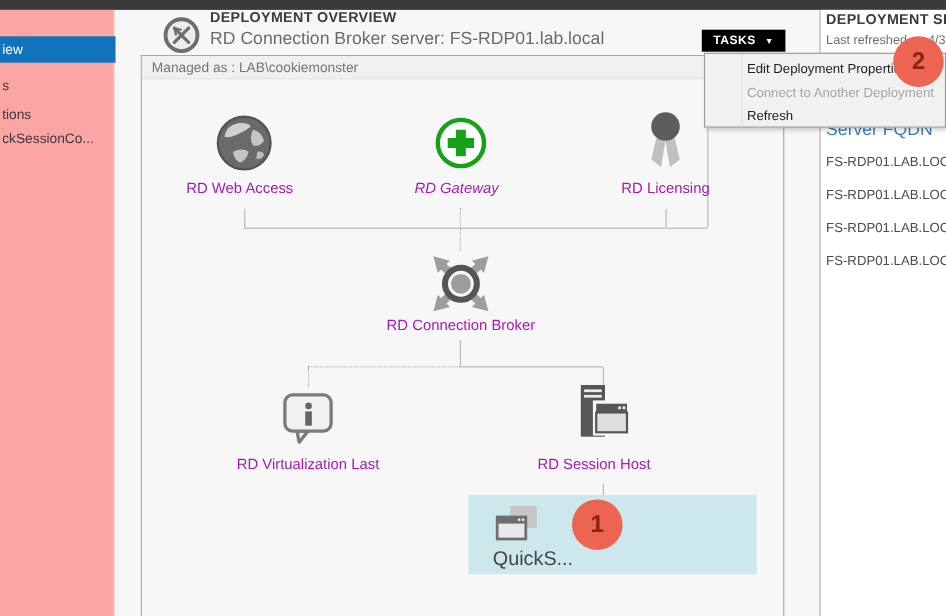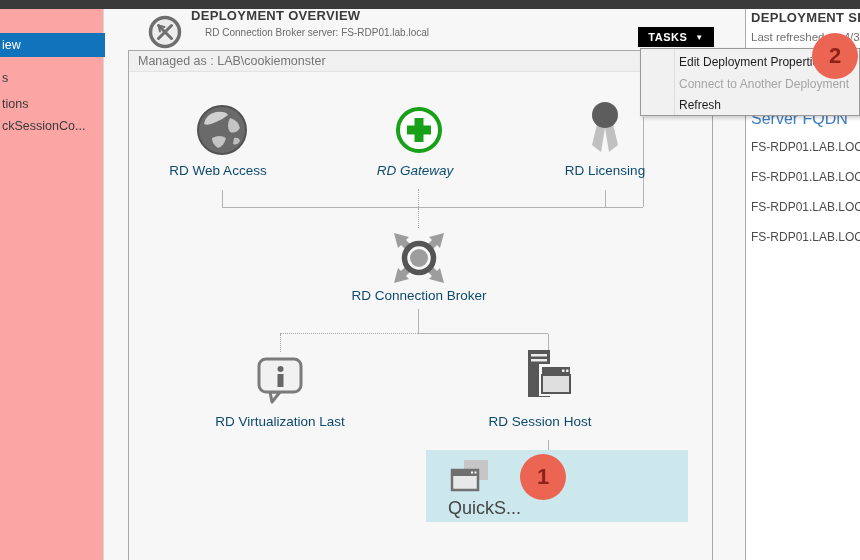--- a/index.html
+++ b/index.html
@@ -11,39 +11,39 @@
   
   .top-strip{left:0;top:0;width:860px;height:9px;background:#3a3a3a;}
 
   
   .sidebar{left:0;top:9px;width:103px;height:551px;background:#fca5a5;border-right:1px solid #d6d6d6;}
   .side-item{left:0;width:103px;height:22px;line-height:22px;font-size:12.5px;color:#3a3a3a;padding-left:2px;overflow:hidden;white-space:nowrap;}
   .side-item.selected{background:#1173bb;color:#ffffff;height:24px;line-height:24px;}
 
   
   .hdr-title{left:191px;top:8px;font-size:13px;font-weight:bold;color:#3b3b3b;letter-spacing:.3px;}
-  .hdr-sub{left:205px;top:27px;font-size:10px;color:#6a6a6a;}
+  .hdr-sub{left:191px;top:27px;font-size:16px;color:#6a6a6a;}
 
   
   .tasks-btn{left:638px;top:27px;width:76px;height:20px;background:#000000;color:#fff;
              font-size:11px;font-weight:bold;letter-spacing:.5px;display:flex;align-items:center;justify-content:center;gap:8px;cursor:pointer;}
   .tasks-caret{font-size:8px;}
 
   
   .tile{left:128px;top:50px;width:585px;height:510px;border:1px solid #a8a8a8;border-bottom:none;box-sizing:border-box;}
   .managed-bar{left:129px;top:51px;width:583px;height:21px;background:#f0f0f0;border-bottom:1px solid #e3e3e3;
                font-size:12.5px;color:#757575;line-height:21px;padding-left:9px;box-sizing:border-box;}
 
   
   .conn{background:#b3b3b3;}
   .conn-v-dot{width:0;border-left:1px dotted #a9a9a9;background:none;}
   .conn-h-dot{height:0;border-top:1px dotted #a9a9a9;background:none;}
 
   
-  .node-label{font-size:13.5px;color:#0c4a6e;transform:translateX(-50%);white-space:nowrap;}
+  .node-label{font-size:13.5px;color:#a21caf;transform:translateX(-50%);white-space:nowrap;}
 
   
   .collection{left:426px;top:450px;width:262px;height:72px;background:#cde8ec;cursor:pointer;}
   .collection-label{left:22px;top:48px;font-size:18px;color:#454545;position:absolute;}
 
   
   .badge{width:46px;height:46px;border-radius:50%;background:#ec6452;color:#8e2216;
          font-size:22px;font-weight:bold;display:flex;align-items:center;justify-content:center;z-index:9;}
 
   

